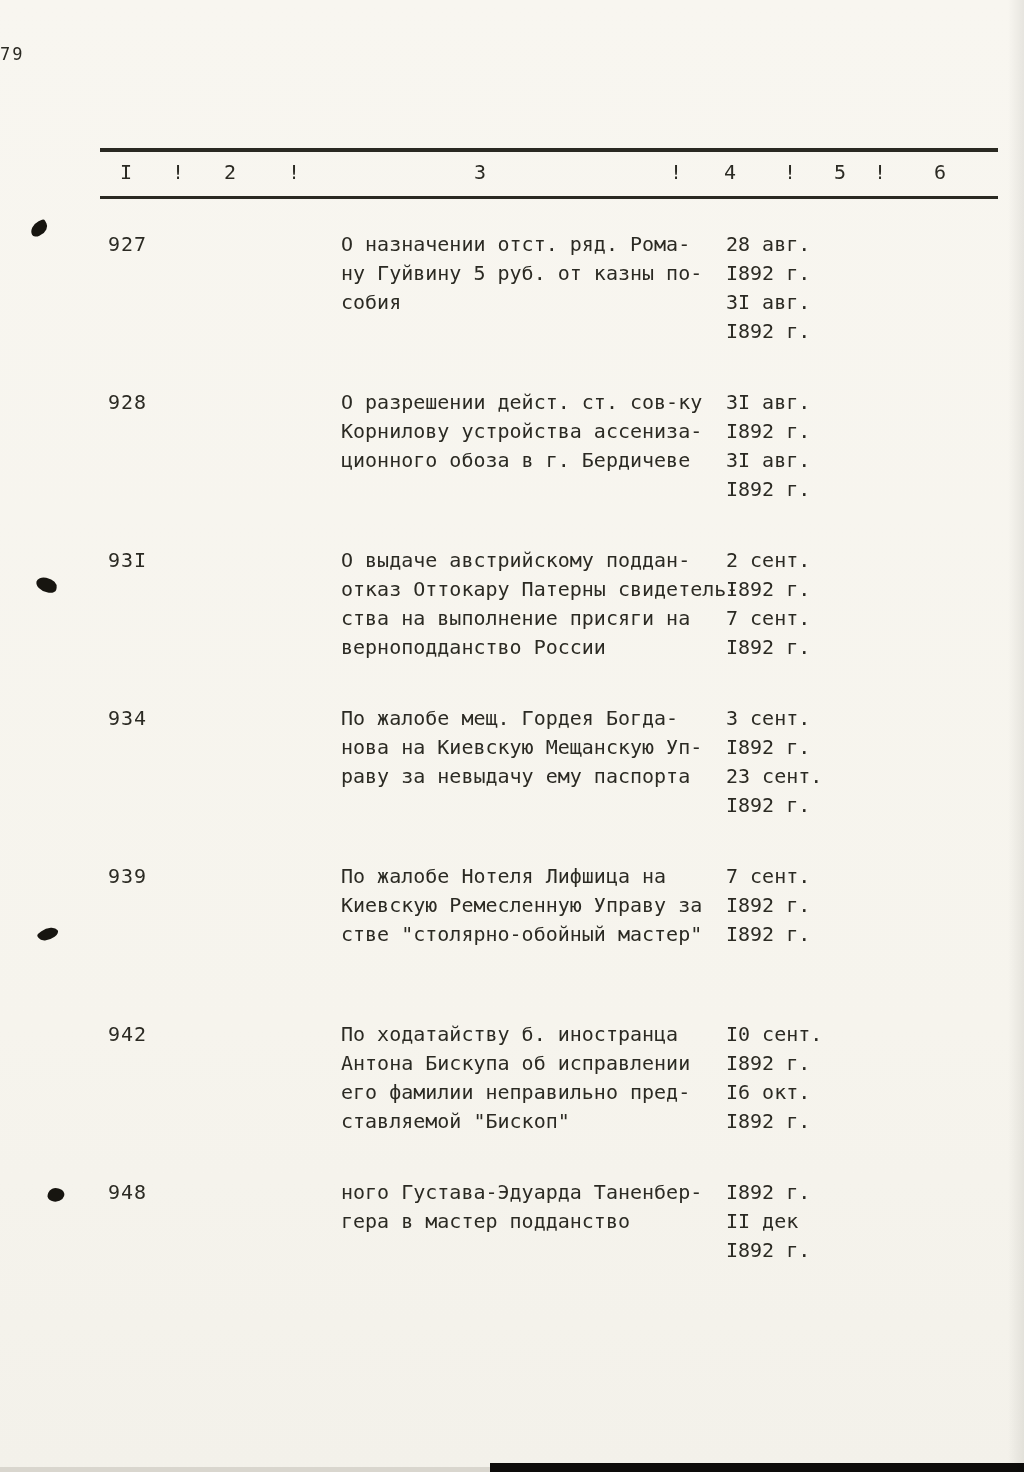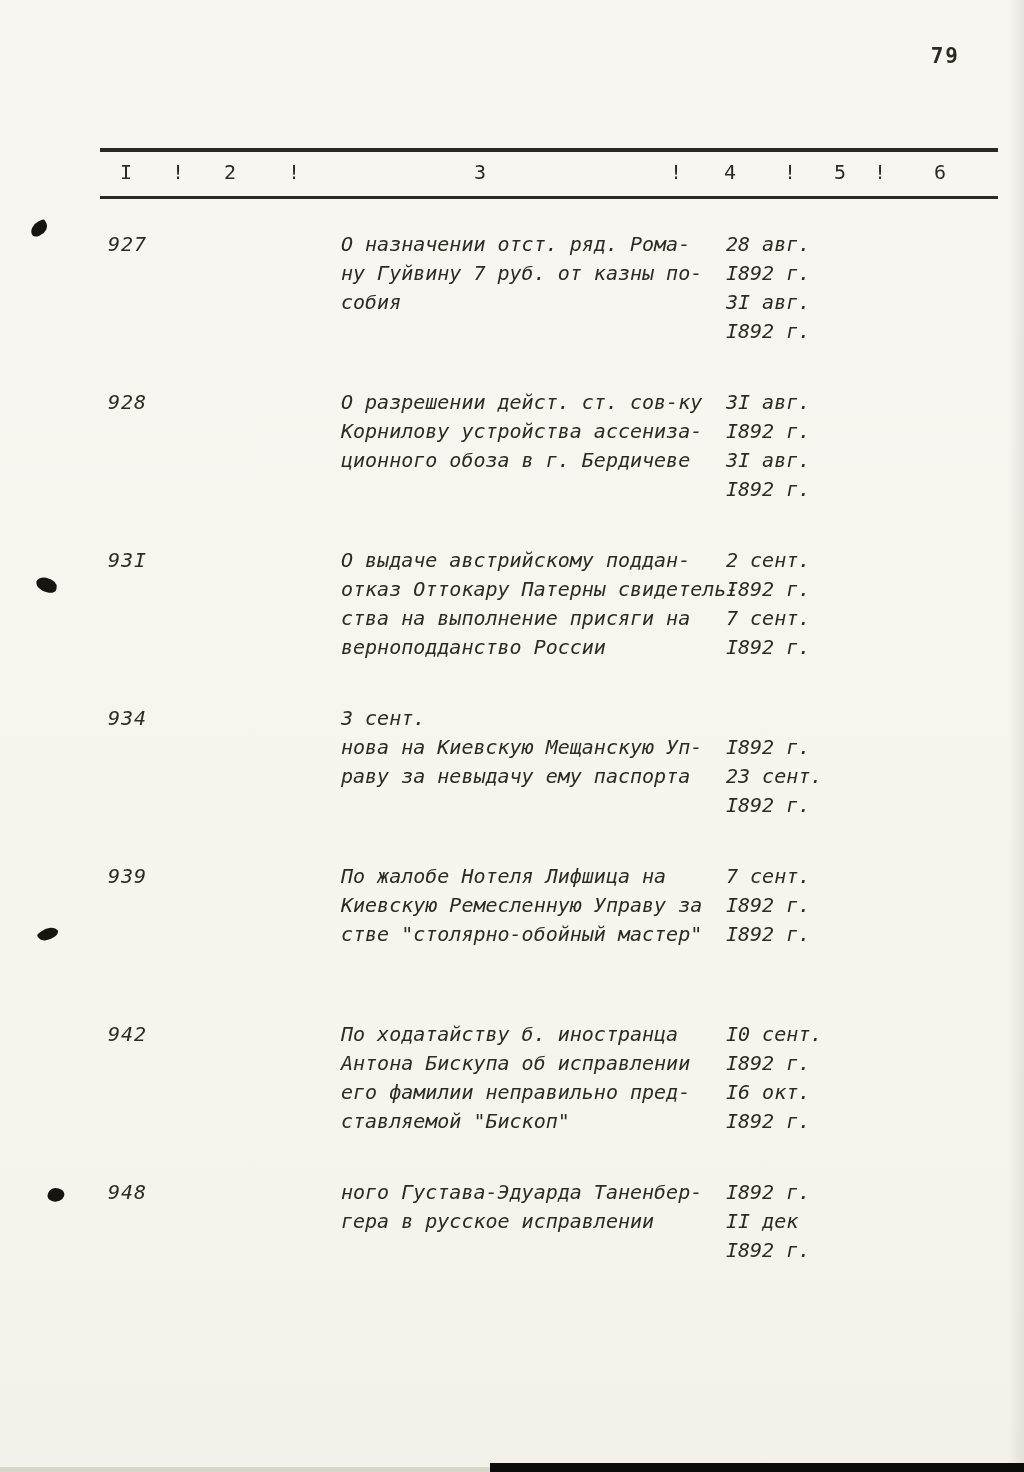--- a/index.html
+++ b/index.html
@@ -22,45 +22,43 @@
     top: 0; right: 0;
     width: 16px; height: 100%;
     background: linear-gradient(90deg, rgba(0,0,0,0), rgba(0,0,0,0.07));
     pointer-events: none;
   }
   .page-num {
     position: absolute;
     top: 44px;
     left: 0;
     width: 960px;
-    text-align: right;
-    font-size: 21px;
+    text-align: left;
+    font-size: 17px;
     letter-spacing: 2px;
-    font-weight: bold;
   }
   .thead {
     position: absolute;
     top: 148px;
     left: 100px;
     width: 898px;
     height: 44px;
     border-top: 4px solid #2a2922;
     border-bottom: 3px solid #2a2922;
   }
   .hcol {
     position: absolute;
     top: 8px;
     font-size: 20px;
   }
   .entries {
     position: absolute;
     top: 232px;
     left: 0;
     width: 100%;
-    font-style: italic;
   }
   .entry {
     position: relative;
     margin-bottom: 42px;
     height: 116px;
   }
   .num {
     position: absolute;
     left: 108px;
     top: 0;
@@ -131,21 +129,21 @@
   <div class="entries">
 
     <div class="entry">
       <div class="num">927</div>
       <div class="lines">
         <div class="line">
             <span class="desc">О назначении отст. ряд. Рома-</span>
             <span class="date">28 авг.</span>
           </div>
         <div class="line">
-            <span class="desc">ну Гуйвину 7 руб. от казны по-</span>
+            <span class="desc">ну Гуйвину 5 руб. от казны по-</span>
             <span class="date">I892 г.</span>
           </div>
         <div class="line">
             <span class="desc">собия</span>
             <span class="date">3I авг.</span>
           </div>
         <div class="line">
             <span class="desc"></span>
             <span class="date">I892 г.</span>
           </div>
@@ -193,20 +191,21 @@
             <span class="desc">верноподданство России</span>
             <span class="date">I892 г.</span>
           </div>
       </div>
     </div>
 
     <div class="entry">
       <div class="num">934</div>
       <div class="lines">
         <div class="line">
+            <span class="desc">По жалобе мещ. Гордея Богда-</span>
             <span class="date">3 сент.</span>
           </div>
         <div class="line">
             <span class="desc">нова на Киевскую Мещанскую Уп-</span>
             <span class="date">I892 г.</span>
           </div>
         <div class="line">
             <span class="desc">раву за невыдачу ему паспорта</span>
             <span class="date">23 сент.</span>
           </div>
@@ -258,21 +257,21 @@
     </div>
 
     <div class="entry">
       <div class="num">948</div>
       <div class="lines">
         <div class="line">
             <span class="desc">ного Густава-Эдуарда Таненбер-</span>
             <span class="date">I892 г.</span>
           </div>
         <div class="line">
-            <span class="desc">гера в русское исправлении</span>
+            <span class="desc">гера в мастер подданство</span>
             <span class="date">II дек</span>
           </div>
         <div class="line">
             <span class="desc"></span>
             <span class="date">I892 г.</span>
           </div>
       </div>
     </div>
 
   </div>

